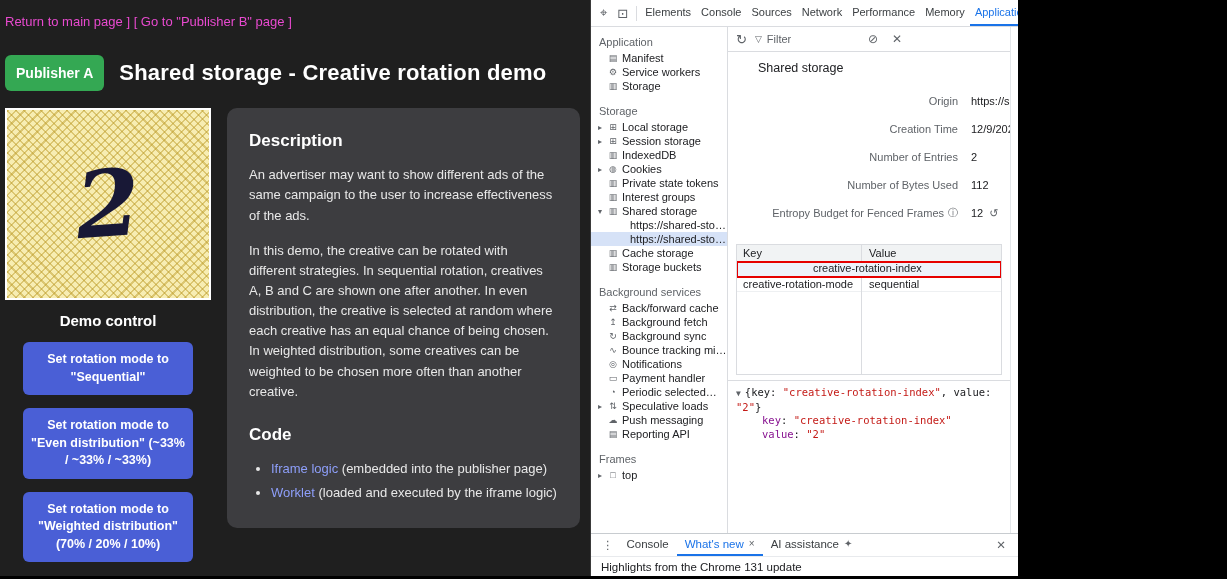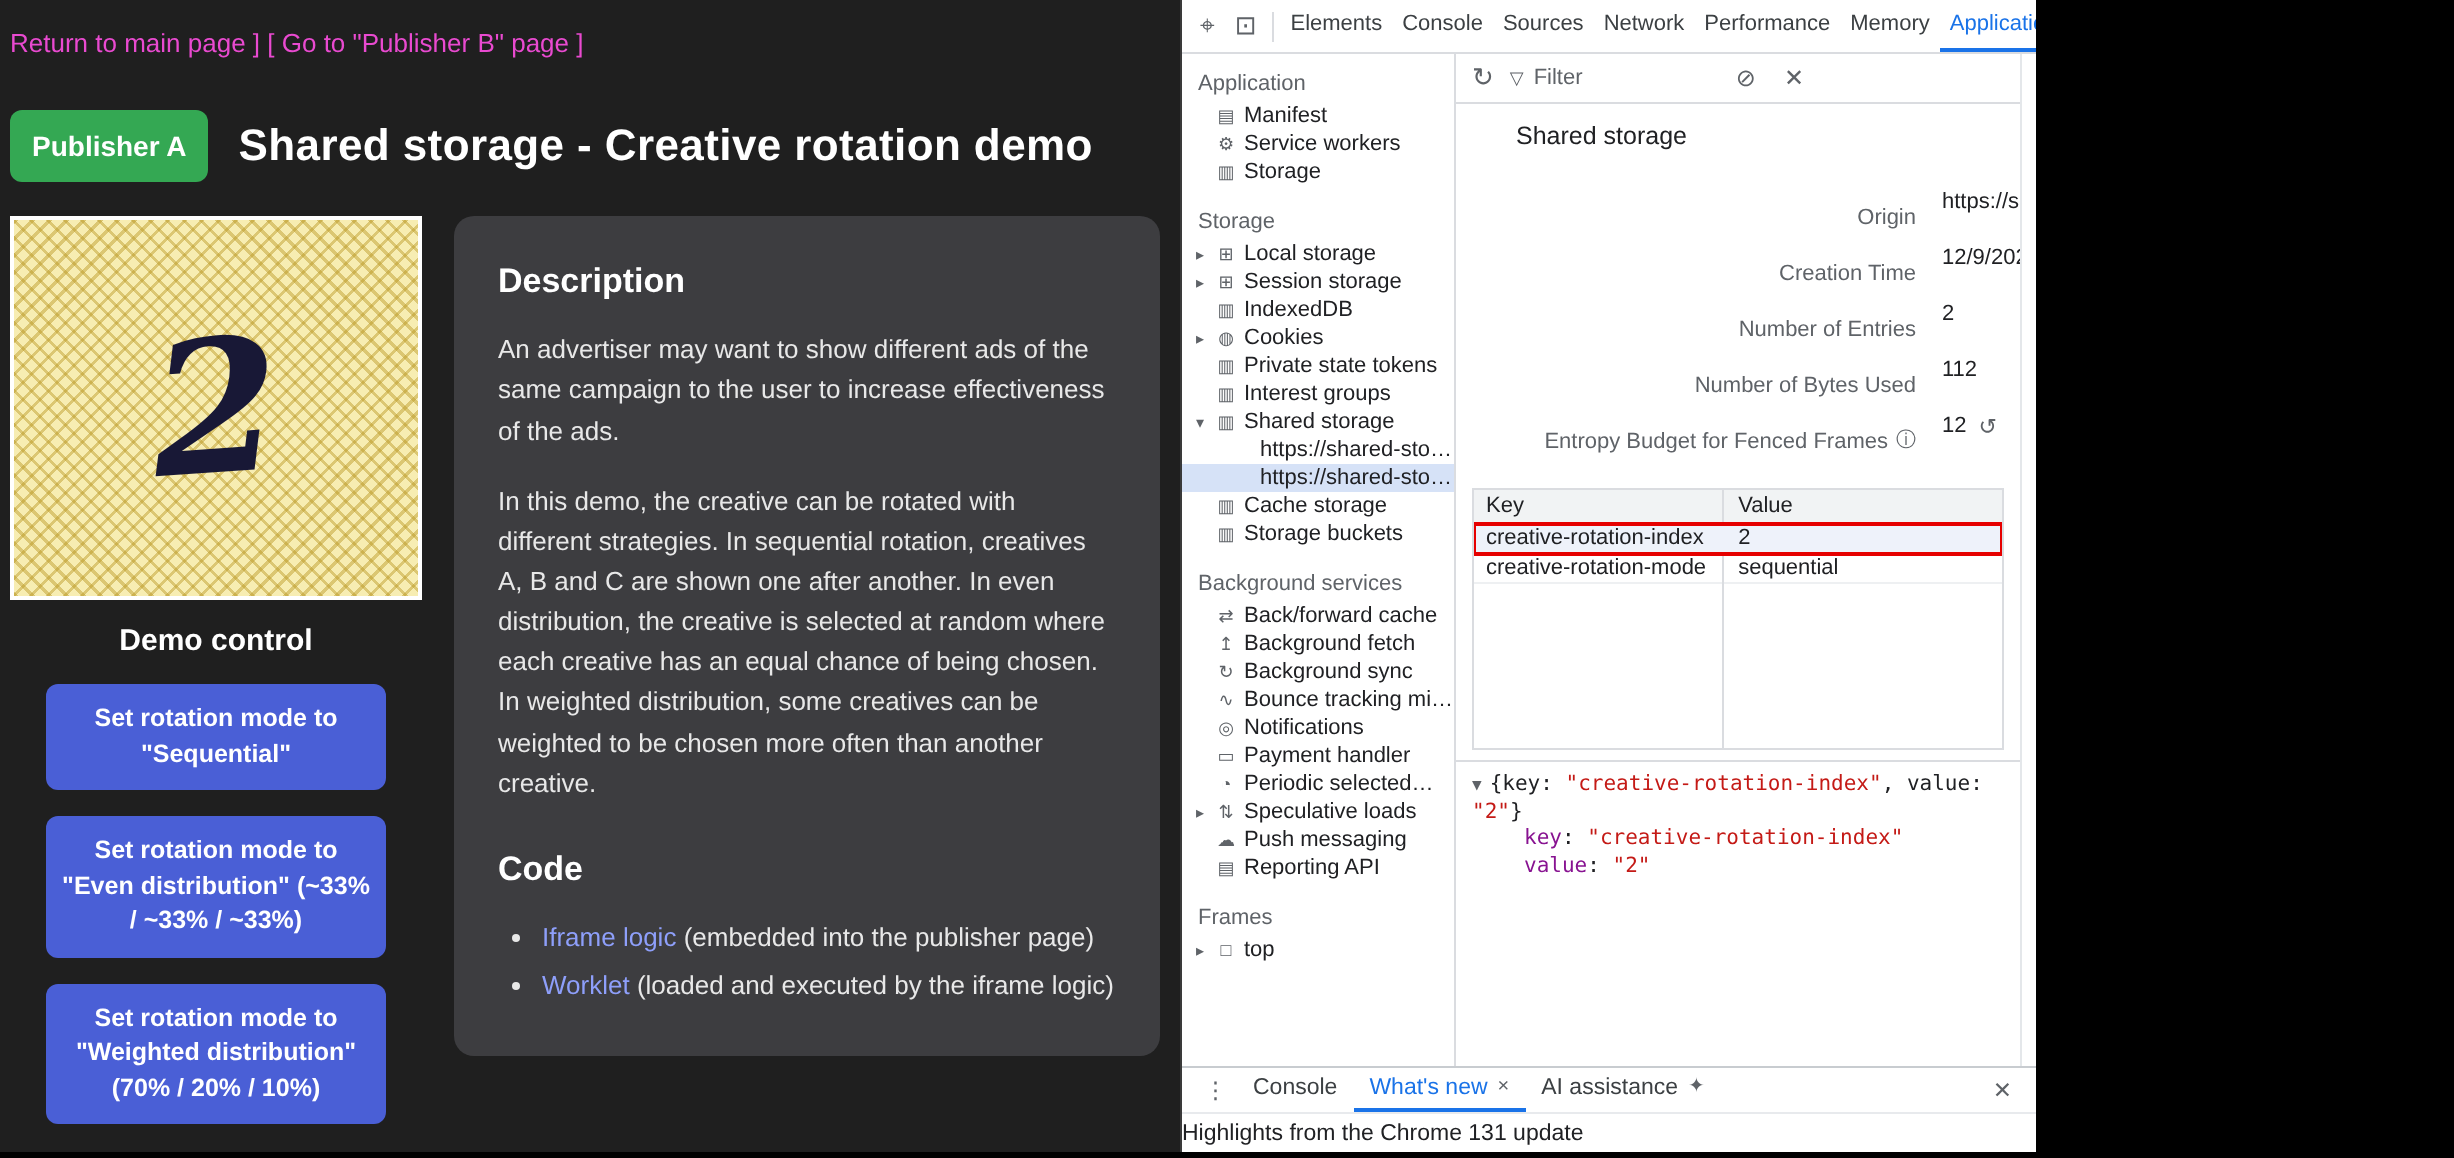--- a/index.html
+++ b/index.html
@@ -68,33 +68,33 @@
                 padding:0 8px; gap:8px; color:#5f6368; }
   .dtb-refresh { font-size:13px; cursor:pointer; }
   .dtb-filter { display:flex; align-items:center; gap:5px; flex:1; cursor:text; }
   .funnel { font-size:9px; }
   .dtb-right { display:flex; gap:14px; font-size:12px; margin-right:100px; }
   .dtb-right span { cursor:pointer; }
 
   .dt-scroll { flex:1; overflow:hidden; }
   .dt-title { margin:9px 0 0 30px; font-size:12.5px; font-weight:500; color:#202124; }
   .dt-meta { margin-top:12px; display:grid; grid-template-columns:230px 1fr; font-size:11px; }
-  .meta-label { height:28px; display:flex; align-items:flex-end; justify-content:flex-end; color:#5f6368;
+  .meta-label { height:28px; display:flex; align-items:center; justify-content:flex-end; color:#5f6368;
                 text-align:right; gap:4px; }
   .meta-value { height:28px; display:flex; align-items:center; padding-left:13px; color:#202124; gap:6px;
                 white-space:nowrap; }
   .info-i { color:#5f6368; font-size:10px; }
   .reset-i { color:#5f6368; font-size:11px; cursor:pointer; }
 
   .dt-table { margin:17px 8px 0; border:1px solid #dadce0; height:131px; position:relative; overflow:hidden; }
   .dt-thead { display:flex; background:#f1f3f4; border-bottom:1px solid #dadce0; height:17px; align-items:center; }
   .th-key { width:47%; padding-left:6px; }
   .th-val { flex:1; padding-left:8px; }
   .dt-tr { display:flex; height:15px; align-items:center; border-bottom:1px solid #eef0f2; position:relative; }
-  .dt-tr.highlight { background:#eef2fa; outline:2px solid #e60000; outline-offset:-1px; z-index:1; }
+  .dt-tr.highlight { background:#eef2fa; outline:2px solid #e60000; outline-offset:-1px; z-index:1;flex-direction:column; }
   .td-key { width:47%; padding-left:6px; overflow:hidden; white-space:nowrap; }
   .td-val { flex:1; padding-left:8px; overflow:hidden; white-space:nowrap; }
   .col-divider { position:absolute; left:47%; top:0; bottom:0; width:1px; background:#dadce0; }
 
   .dt-preview { margin-top:5px; border-top:1px solid #dadce0; padding:5px 8px;
                 font-family:"DejaVu Sans Mono",monospace; font-size:10.5px; line-height:13.5px; color:#202124; }
   .pv-caret { color:#5f6368; font-size:8px; margin-right:4px; }
   .pv-prop { padding-left:26px; }
   .pv-name { color:#881391; }
   .pv-str { color:#c41a16; }
@@ -104,21 +104,21 @@
   .dt-drawer { flex:0 0 43px; border-top:1px solid #c8ccd0; display:flex; flex-direction:column; }
   .drawer-tabs { flex:0 0 22px; display:flex; align-items:center; font-size:11.5px; color:#3c4043;
                  border-bottom:1px solid #e8eaed; padding:0 6px; }
   .kebab { color:#5f6368; padding:0 5px; cursor:pointer; }
   .drawer-tab { padding:0 8px; height:22px; line-height:20px; display:flex; align-items:center; gap:5px;
                 border-bottom:2px solid transparent; cursor:pointer; }
   .drawer-tab.selected { color:#1a73e8; border-bottom-color:#1a73e8; }
   .tab-x { color:#5f6368; font-size:10px; cursor:pointer; }
   .spark { color:#5f6368; font-size:10px; }
   .drawer-close { margin-left:auto; color:#5f6368; padding-right:6px; cursor:pointer; }
-  .drawer-content { flex:1; display:flex; align-items:center; font-size:11.5px;
+  .drawer-content { flex:1; display:flex; align-items:center; padding-left:10px; font-size:11.5px;
                     font-weight:500; color:#202124; }
 </style>
 </head>
 <body>
 
 <div class="screen">
 
   <div class="page">
     <div class="nav">
       <a>Return to main page</a><span> ] [ </span><a>Go to "Publisher B" page</a><span> ]</span>

